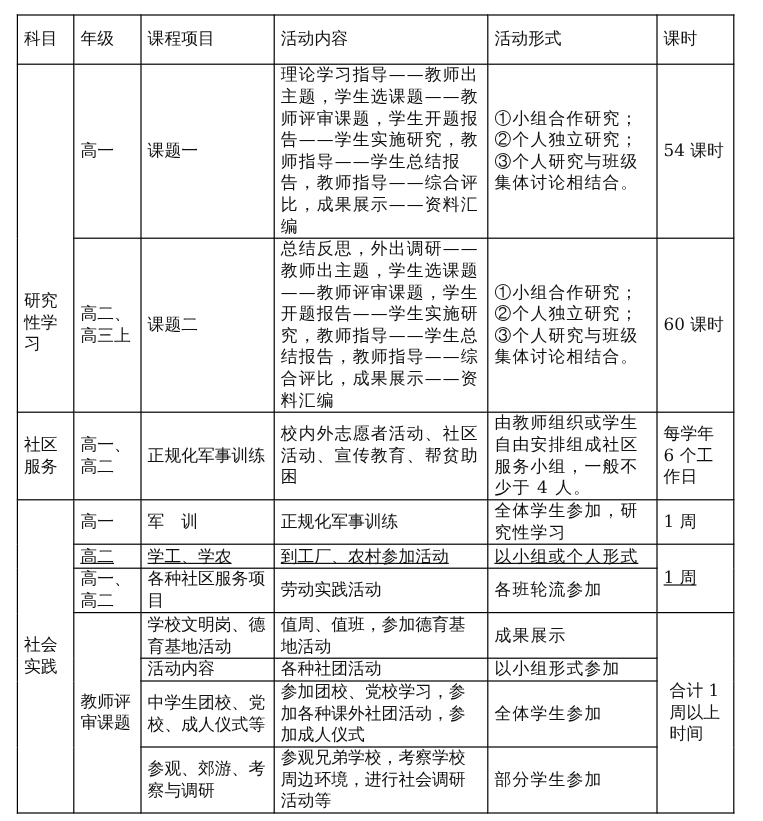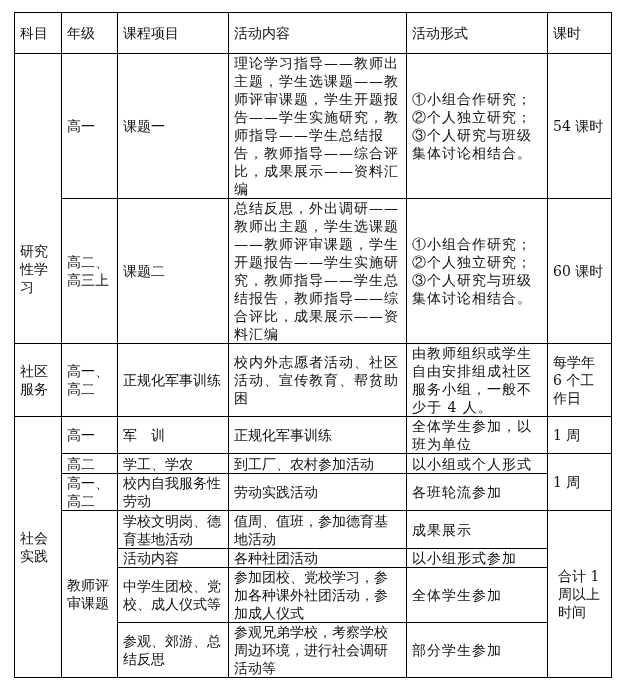--- a/index.html
+++ b/index.html
@@ -15,21 +15,21 @@
     font-size: 14px; line-height: 18px; font-weight: normal;
     padding: 0 5px; vertical-align: middle; text-align: left;
     overflow: hidden;
   }
   table.sched th { height: 40px; }
   td.content { text-align: left; padding: 0 6px; letter-spacing: 1px; }
   col.c1 { width: 47px; } col.c2 { width: 56px; } col.c3 { width: 111px; }
   col.c4 { width: 178px; } col.c5 { width: 141px; } col.c6 { width: 64px; }
   .r-res1 { height: 144px; } .r-res2 { height: 144px; }
   .r-com  { height: 73px; }
-  .r-mil  { height: 36px; } .r-g2 { height: 20px; } .r-self { height: 37px; }
+  .r-mil  { height: 36px; } .r-g2 { height: 20px; text-decoration: underline; } .r-self { height: 37px; }
   .r-civ  { height: 38px; } .r-club { height: 18px; } .r-league { height: 54px; }
   .r-visit { height: 55px; }
   td.tight { line-height: 17px; }
 </style>
 </head>
 <body>
 
 <table class="sched">
   <colgroup>
     <col class="c1">
@@ -74,33 +74,33 @@
       <td class="content">校内外志愿者活动、社区活动、宣传教育、帮贫助困</td>
       <td class="content">由教师组织或学生自由安排组成社区服务小组，一般不少于 4 人。</td>
       <td>每学年 6 个工作日</td>
     </tr>
 
     <tr class="r-mil">
       <td rowspan="7">社会实践</td>
       <td>高一</td>
       <td>军　训</td>
       <td>正规化军事训练</td>
-      <td class="content tight">全体学生参加，以班为单位</td>
+      <td class="content tight">全体学生参加，研究性学习</td>
       <td>1 周</td>
     </tr>
     <tr class="r-g2">
       <td class="tight">高二</td>
       <td class="tight">学工、学农</td>
       <td class="tight">到工厂、农村参加活动</td>
       <td class="content tight">以小组或个人形式</td>
       <td rowspan="2">1 周</td>
     </tr>
     <tr class="r-self">
       <td class="tight">高一、高二</td>
-      <td class="tight">校内自我服务性劳动</td>
+      <td class="tight">各种社区服务项目</td>
       <td>劳动实践活动</td>
       <td class="content">各班轮流参加</td>
     </tr>
     <tr class="r-civ">
       <td rowspan="4">教师评审课题</td>
       <td class="tight">学校文明岗、德育基地活动</td>
       <td class="tight">值周、值班，参加德育基地活动</td>
       <td class="content">成果展示</td>
       <td rowspan="4" class="tight" style="padding:0 10px;">合计 1 周以上时间</td>
     </tr>
@@ -108,18 +108,18 @@
       <td class="tight">活动内容</td>
       <td class="tight">各种社团活动</td>
       <td class="content tight">以小组形式参加</td>
     </tr>
     <tr class="r-league">
       <td class="tight">中学生团校、党校、成人仪式等</td>
       <td class="tight">参加团校、党校学习，参加各种课外社团活动，参加成人仪式</td>
       <td class="content">全体学生参加</td>
     </tr>
     <tr class="r-visit">
-      <td class="tight">参观、郊游、总结反思</td>
+      <td class="tight">参观、郊游、考察与调研</td>
       <td class="tight">参观兄弟学校，考察学校周边环境，进行社会调研活动等</td>
       <td class="content">部分学生参加</td>
     </tr>
   </tbody>
 </table>
 
 </body></html>

